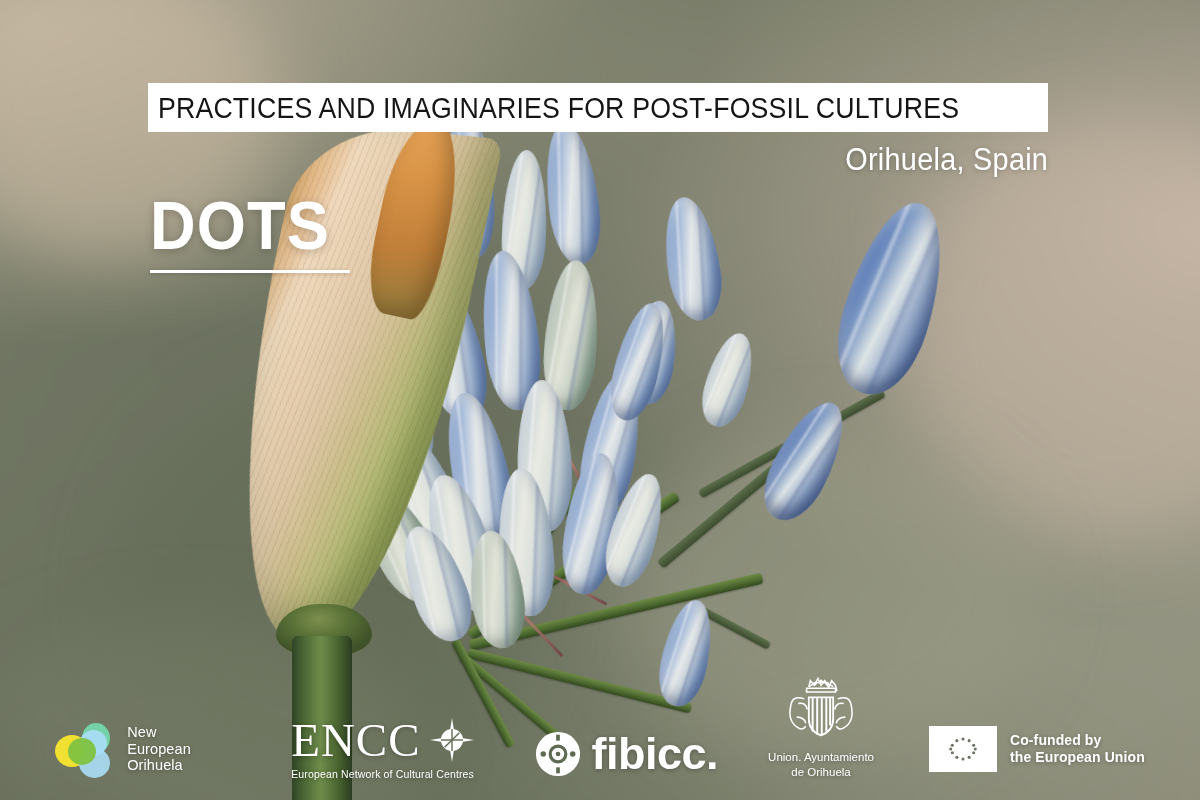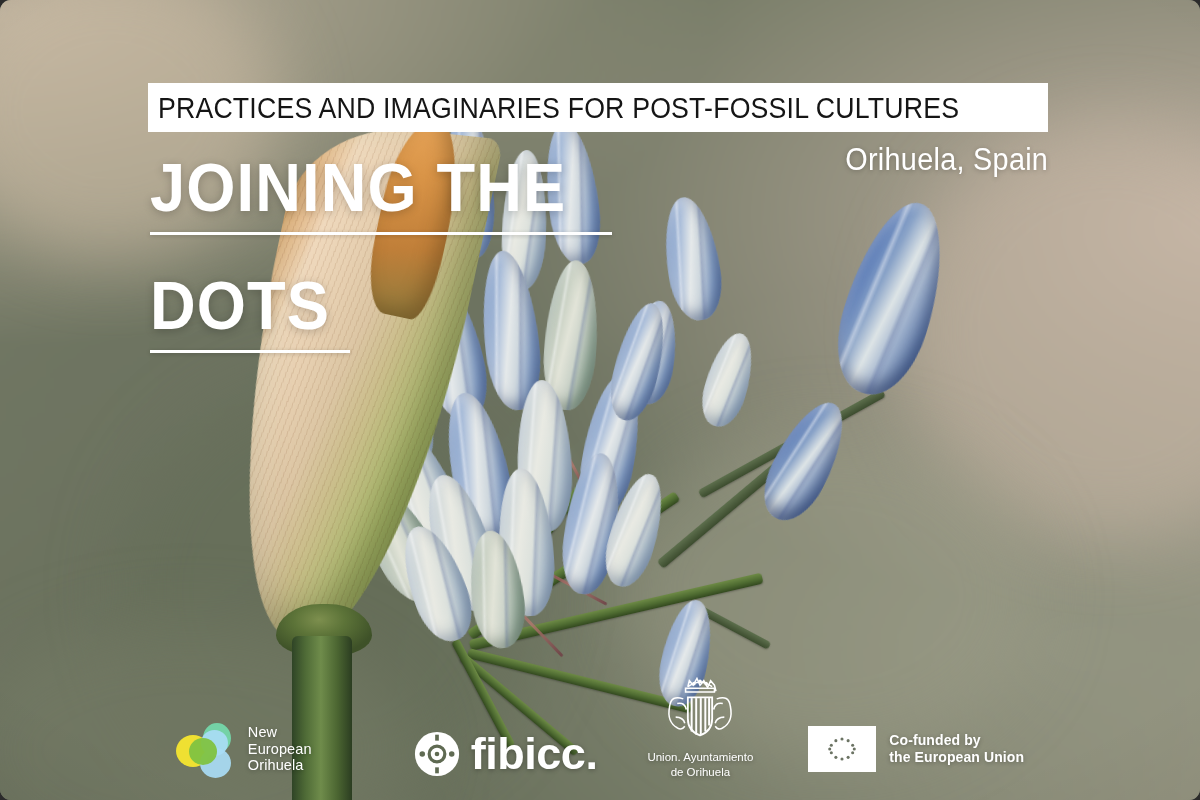--- a/index.html
+++ b/index.html
@@ -5,21 +5,20 @@
 <style>
   * { margin:0; padding:0; box-sizing:border-box; }
   html,body{ background:#2b2b2b; }
   body{ font-family:"Liberation Sans", sans-serif; }
 
   .poster{
     position:relative;
     width:1200px; height:800px;
     overflow:hidden;
     background:#6d7161;
-    border-radius:11px;
   }
 
   
   .photo{ position:absolute; inset:0; overflow:hidden; }
 
   .bg-base{
     position:absolute; inset:-5%;
     background:
       radial-gradient(130% 90% at 4% 6%,   rgba(190,178,158,.95) 0%, rgba(190,178,158,0) 42%),
       radial-gradient(120% 95% at 98% 30%, rgba(196,181,166,.95) 0%, rgba(196,181,166,0) 48%),
@@ -333,24 +332,20 @@
     <div class="vignette"></div>
   </div>
 
   <div class="kicker-bar">
     <div class="kicker-text">PRACTICES AND IMAGINARIES FOR POST-FOSSIL CULTURES</div>
   </div>
 
   <div class="location">Orihuela, Spain</div>
 
   <div class="headline">
-    <div class="hl-row one">
-      <div class="hl-text">JOINING THE</div>
-      <div class="hl-rule one"></div>
-    </div>
     <div class="hl-row two">
       <div class="hl-text">DOTS</div>
       <div class="hl-rule two"></div>
     </div>
   </div>
 
   <div class="logos">
 
     <div class="logo neb">
       <div class="neb-mark">
@@ -360,20 +355,36 @@
         <i class="neb-b2"></i>
           <i class="neb-g"></i>
       </div>
       <div class="neb-words">
         <div>New</div>
         <div>European</div>
         <div>Orihuela</div>
       </div>
     </div>
 
+    <div class="logo encc">
+      <div class="encc-top">
+        <div class="encc-word">ENCC</div>
+        <svg class="encc-compass" viewBox="0 0 100 100">
+          <circle cx="50" cy="50" r="24" fill="#fff"></circle>
+          <path d="M50 2 L56 40 L50 46 L44 40 Z" fill="#fff"></path>
+          <path d="M50 98 L56 60 L50 54 L44 60 Z" fill="#fff"></path>
+          <path d="M2 50 L40 56 L46 50 L40 44 Z" fill="#fff"></path>
+          <path d="M98 50 L60 56 L54 50 L60 44 Z" fill="#fff"></path>
+          <path d="M50 26 L50 74" stroke="#5f6a52" stroke-width="3"></path>
+          <path d="M26 50 L74 50" stroke="#5f6a52" stroke-width="3"></path>
+          <path d="M34 66 L66 34" stroke="#5f6a52" stroke-width="3"></path>
+        </svg>
+      </div>
+      <div class="encc-sub">European Network of Cultural Centres</div>
+    </div>
 
     <div class="logo fibicc">
       <svg class="fib-mark" viewBox="0 0 100 100">
         <circle cx="50" cy="50" r="48" fill="#fff"></circle>
         <circle cx="50" cy="50" r="17" fill="none" stroke="#5f6a52" stroke-width="7"></circle>
         <circle cx="50" cy="50" r="5" fill="#5f6a52"></circle>
         <circle cx="18" cy="50" r="6" fill="#5f6a52"></circle>
         <circle cx="82" cy="50" r="6" fill="#5f6a52"></circle>
         <rect x="46" y="8" width="8" height="13" fill="#5f6a52"></rect>
         <rect x="46" y="79" width="8" height="13" fill="#5f6a52"></rect>

